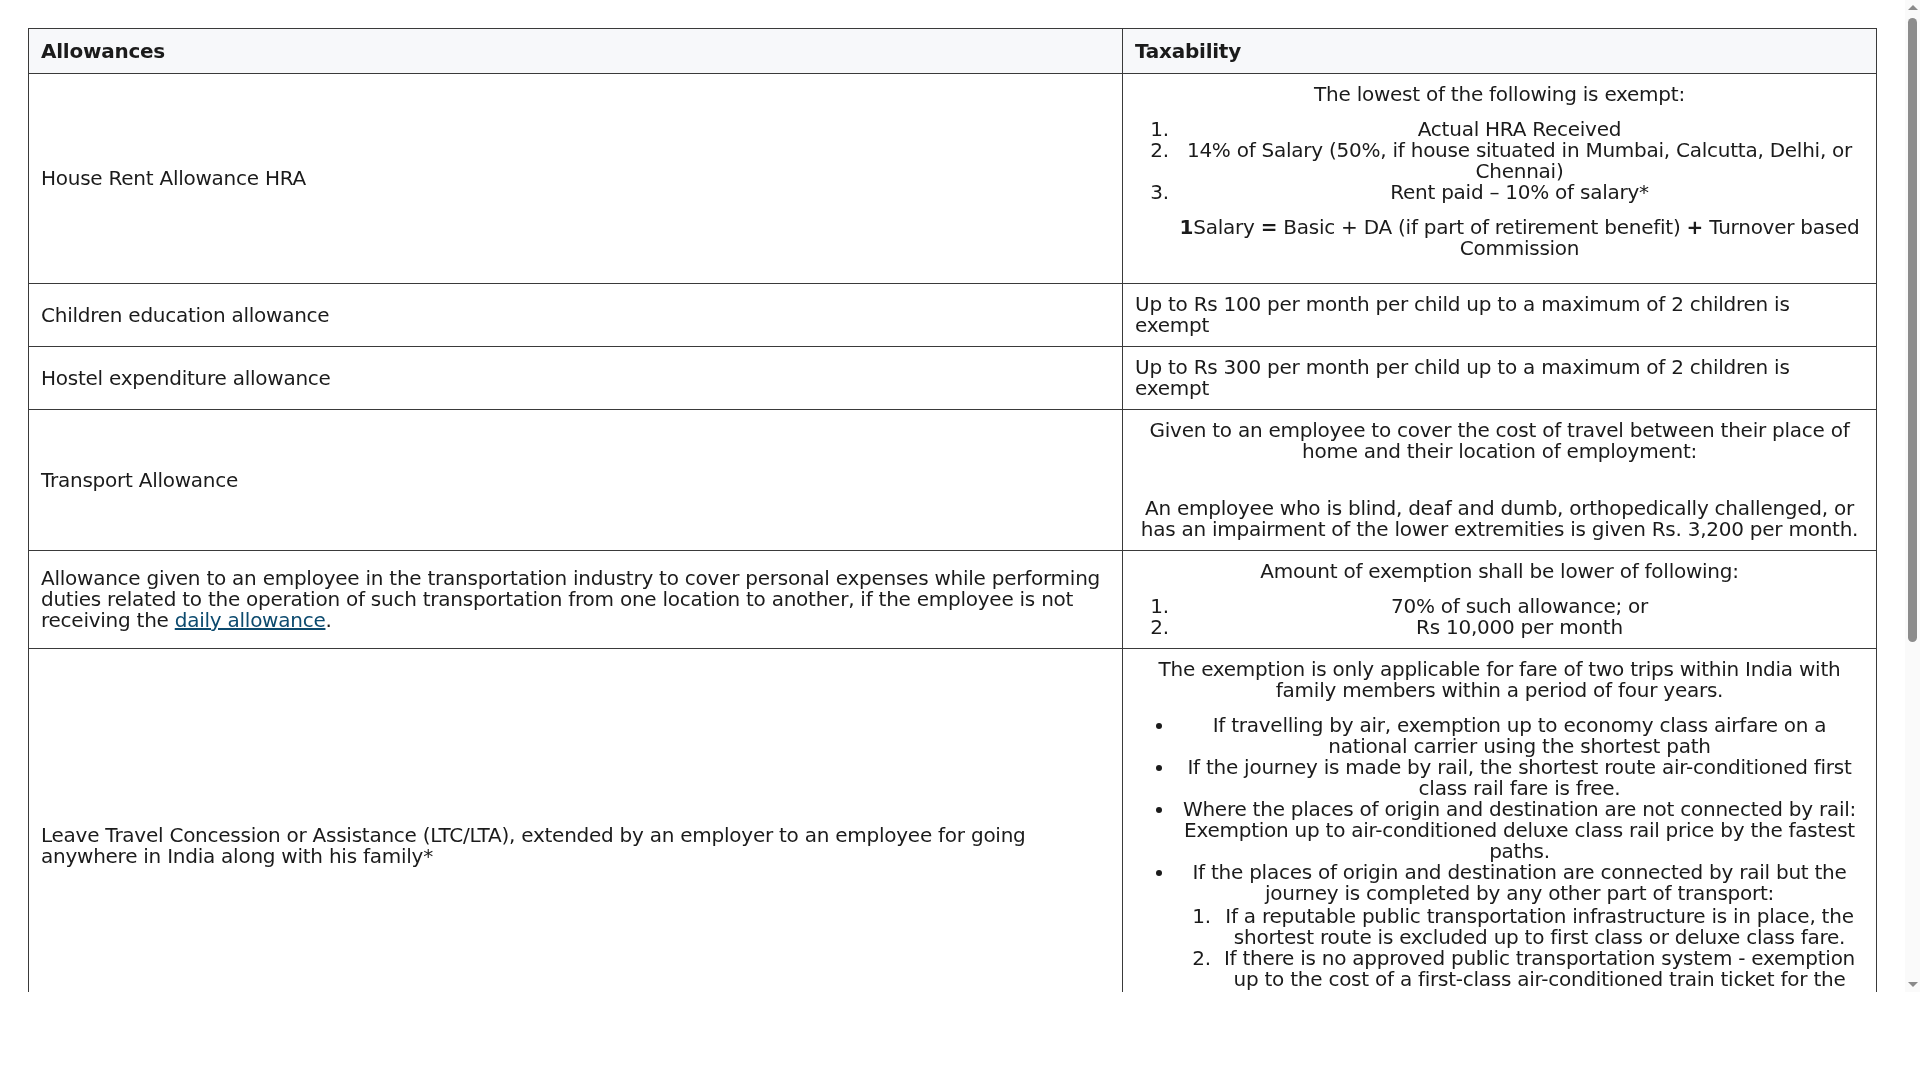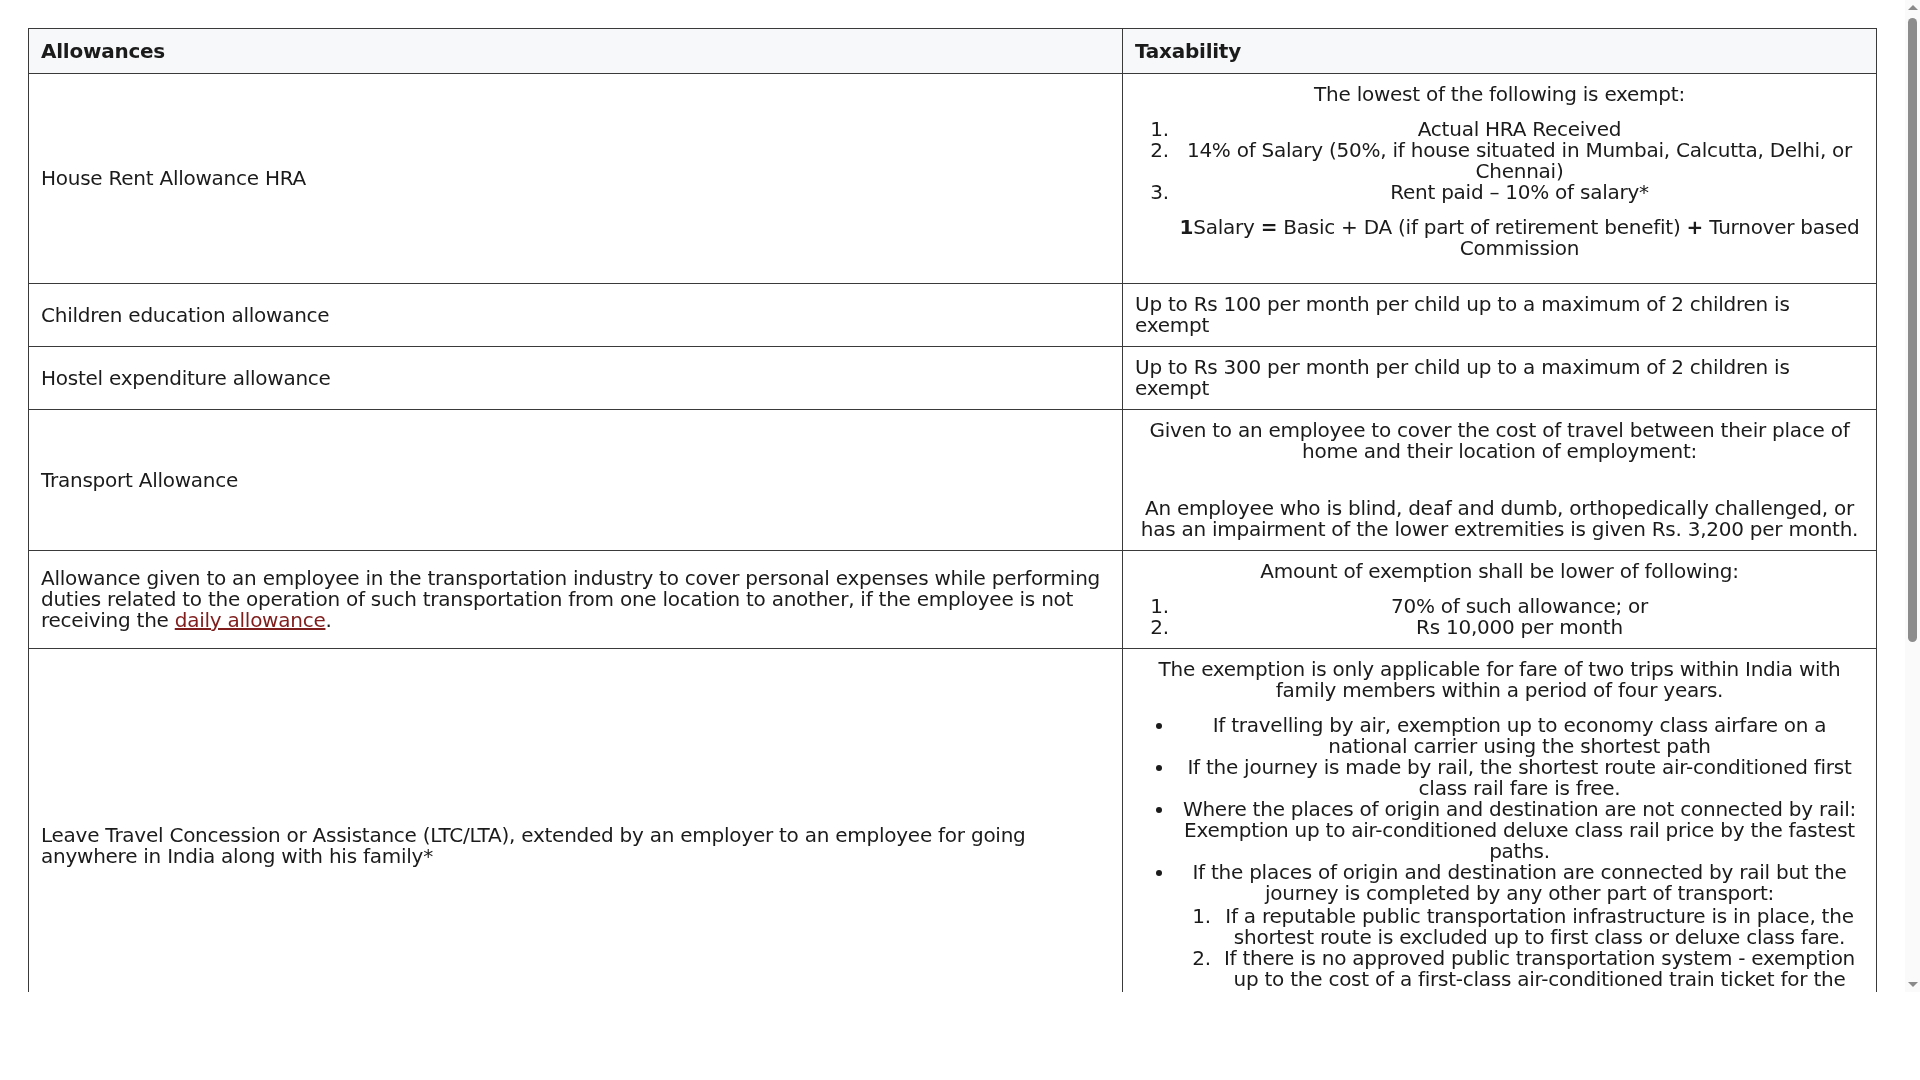--- a/index.html
+++ b/index.html
@@ -22,21 +22,21 @@
     }
     .doc-table th { background: #f7f8fa; font-weight: bold; height: 24px; }
     .doc-table col.c1 { width: 1094px; }
     .doc-table td p { margin: 0 0 14px 0; text-align: center; }
     .doc-table td p:last-child { margin-bottom: 0; margin-top: 36px; }
     .doc-table ol, .doc-table ul { margin: 0 0 14px 0; padding-left: 40px; }
     .doc-table ol:last-child, .doc-table ul:last-child { margin-bottom: 0; }
     .doc-table ul ol { margin: 2px; padding-left: 40px; }
     .doc-table li { margin: 0; text-align: center; }
     .note { margin: 0 0 14px 40px !important; }
-    .doc-table a { color: #7f1d1d; text-decoration: underline; }
+    .doc-table a { color: #0c4a6e; text-decoration: underline; }
     .row-hra td { height: 154px; }
     .row-last td { height: 78px; vertical-align: top; font-weight: bold; }
     .row-last td p { margin: 10px 0 14px 0; }
     .spacer-bottom { height: 8px; }
 
     .scrollbar {
       position: absolute; left: 1905px; top: 0; width: 15px; height: 992px; background: #fafafa;
     }
     .scroll-up, .scroll-down {
       position: absolute; left: 3px; width: 0; height: 0;

